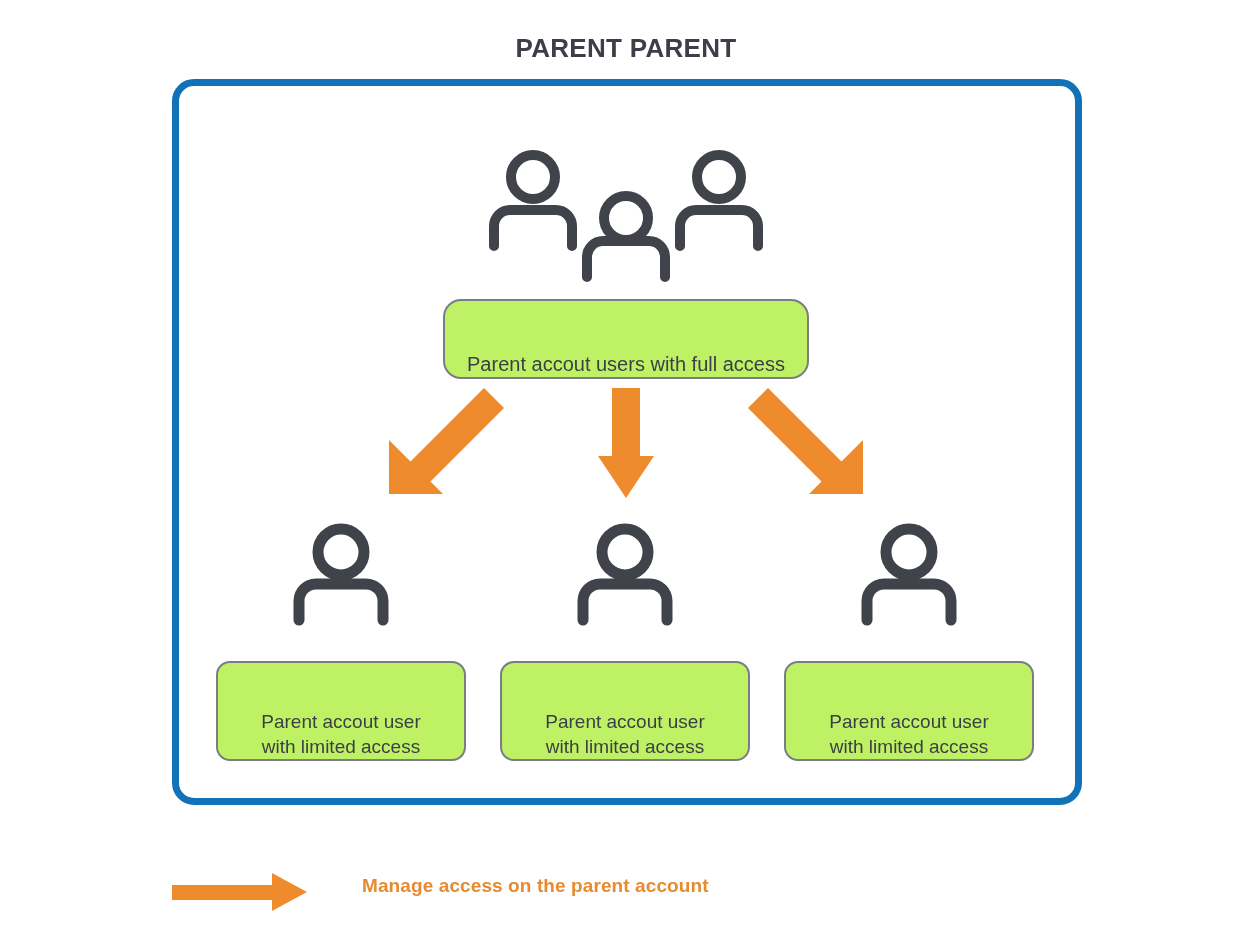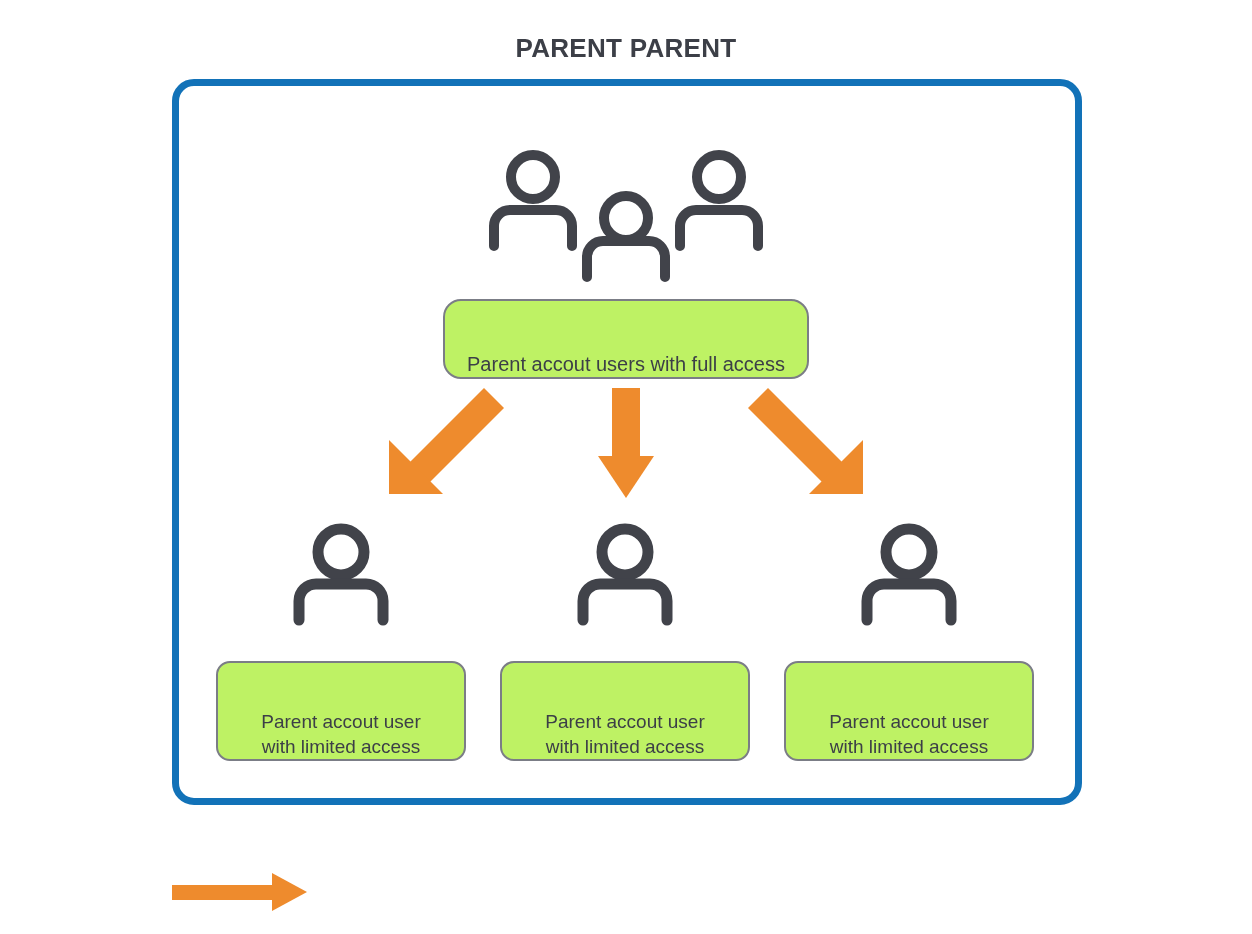--- a/index.html
+++ b/index.html
@@ -242,13 +242,14 @@
 
 <div id="legend">
   <div id="legend-arrow-icon">
     <svg width="140" height="38" viewBox="0 0 140 38" xmlns="http://www.w3.org/2000/svg">
       <g fill="#ee8b2d">
         <rect x="0" y="12" width="108" height="15"></rect>
         <polygon points="100,0 135,19 100,38"></polygon>
       </g>
     </svg>
   </div>
+  <div id="legend-label">Manage access on the parent account</div>
 </div>
 
 </body></html>

